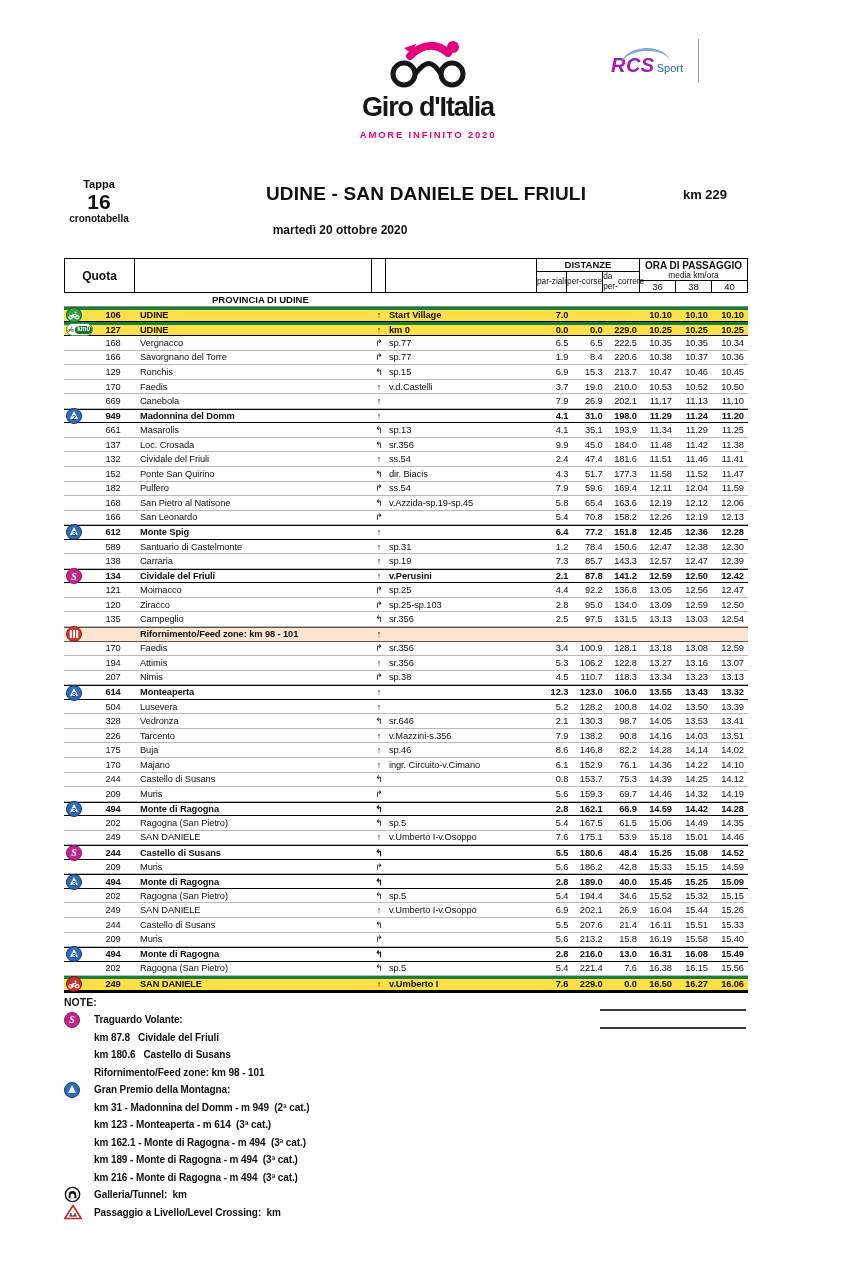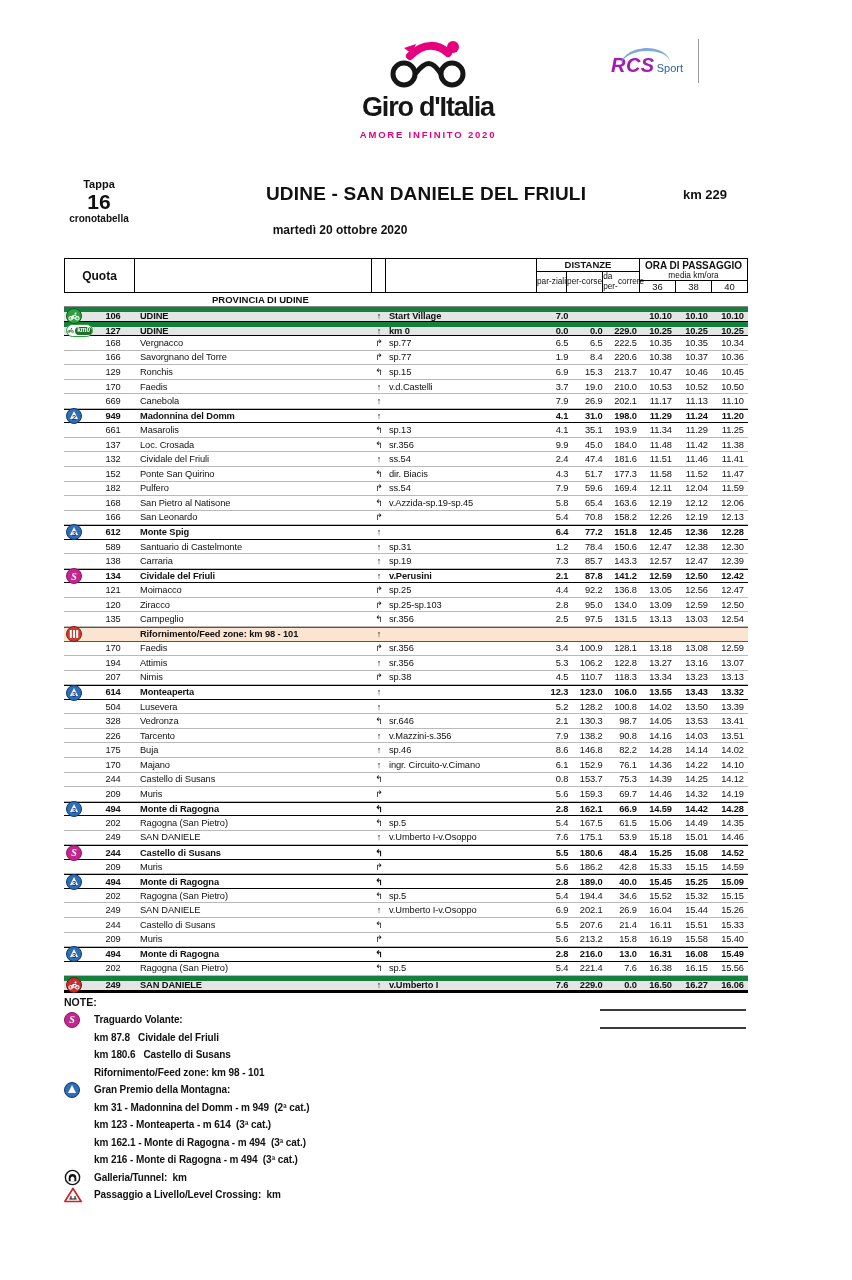--- a/index.html
+++ b/index.html
@@ -52,21 +52,21 @@
   .h-ora-m{height:10px;line-height:9px;text-align:center;font-size:8.3px;font-weight:400;border-bottom:1px solid #000}
   .h-ora-cols{flex:1;display:flex;font-weight:400;font-size:9.5px}
   .h-ora-cols span{flex:1;border-left:1px solid #000;text-align:center;line-height:12px}
   .h-ora-cols span:first-child{border-left:none}
 
   .sect{height:13px;line-height:13px;font-weight:700;font-size:9.5px;padding-left:148px;border-bottom:1px solid #888}
   #tbody{border-bottom:2px solid #000}
   .row{display:flex;height:14.55px;align-items:center;font-size:9.3px;letter-spacing:-.1px;
        border-bottom:.8px solid #b9b9b9;box-sizing:border-box}
   .row span{box-sizing:border-box;flex:none;overflow:visible;white-space:nowrap}
-  .row.gray{background:#e5e5e5;font-weight:700;border-top:5px solid #15803d;border-bottom:1px solid #000}
+  .row.gray{background:#fde047;font-weight:700;border-top:3px solid #15803d;border-bottom:1px solid #000}
   .row.bold{font-weight:700;border-top:1px solid #000;border-bottom:1px solid #000}
   .row.feed{background:#fbe4d0;font-weight:700;border-top:1px solid #555;border-bottom:1px solid #555}
   .c-ico{width:28px;display:flex;align-items:center;padding-left:2px}
   .c-q{width:42px;text-align:center}
   .c-n{width:238px;padding-left:6px}
   .c-d{width:14px;text-align:center;font-size:9px}
   .c-r{width:151px;padding-left:3px}
   .c-par,.c-cor,.c-rem{width:34.3px;text-align:right;padding-right:3px}
   .c-t{width:36px;text-align:right;padding-right:4px}
 
@@ -950,20 +950,24 @@
     <div class="note">
       <span class="nicon"></span>
       <span class="ntext">km 123 - Monteaperta - m 614  (3ª cat.)</span>
     </div>
     <div class="note">
       <span class="nicon"></span>
       <span class="ntext">km 162.1 - Monte di Ragogna - m 494  (3ª cat.)</span>
     </div>
     <div class="note">
       <span class="nicon"></span>
+      <span class="ntext">km 189 - Monte di Ragogna - m 494  (3ª cat.)</span>
+    </div>
+    <div class="note">
+      <span class="nicon"></span>
       <span class="ntext">km 216 - Monte di Ragogna - m 494  (3ª cat.)</span>
     </div>
     <div class="note">
       <span class="nicon">
         <svg width="17" height="17" viewBox="0 0 20 20">
           <circle cx="10" cy="10" r="8.4" fill="none" stroke="#111" stroke-width="1.6"></circle>
           <path d="M5.5 14.5V10.5A4.5 4.5 0 0 1 14.5 10.5V14.5Z" fill="#111"></path>
           <path d="M7.8 14.5V11A2.2 2.2 0 0 1 12.2 11V14.5Z" fill="#fff"></path>
         </svg>
       </span>

